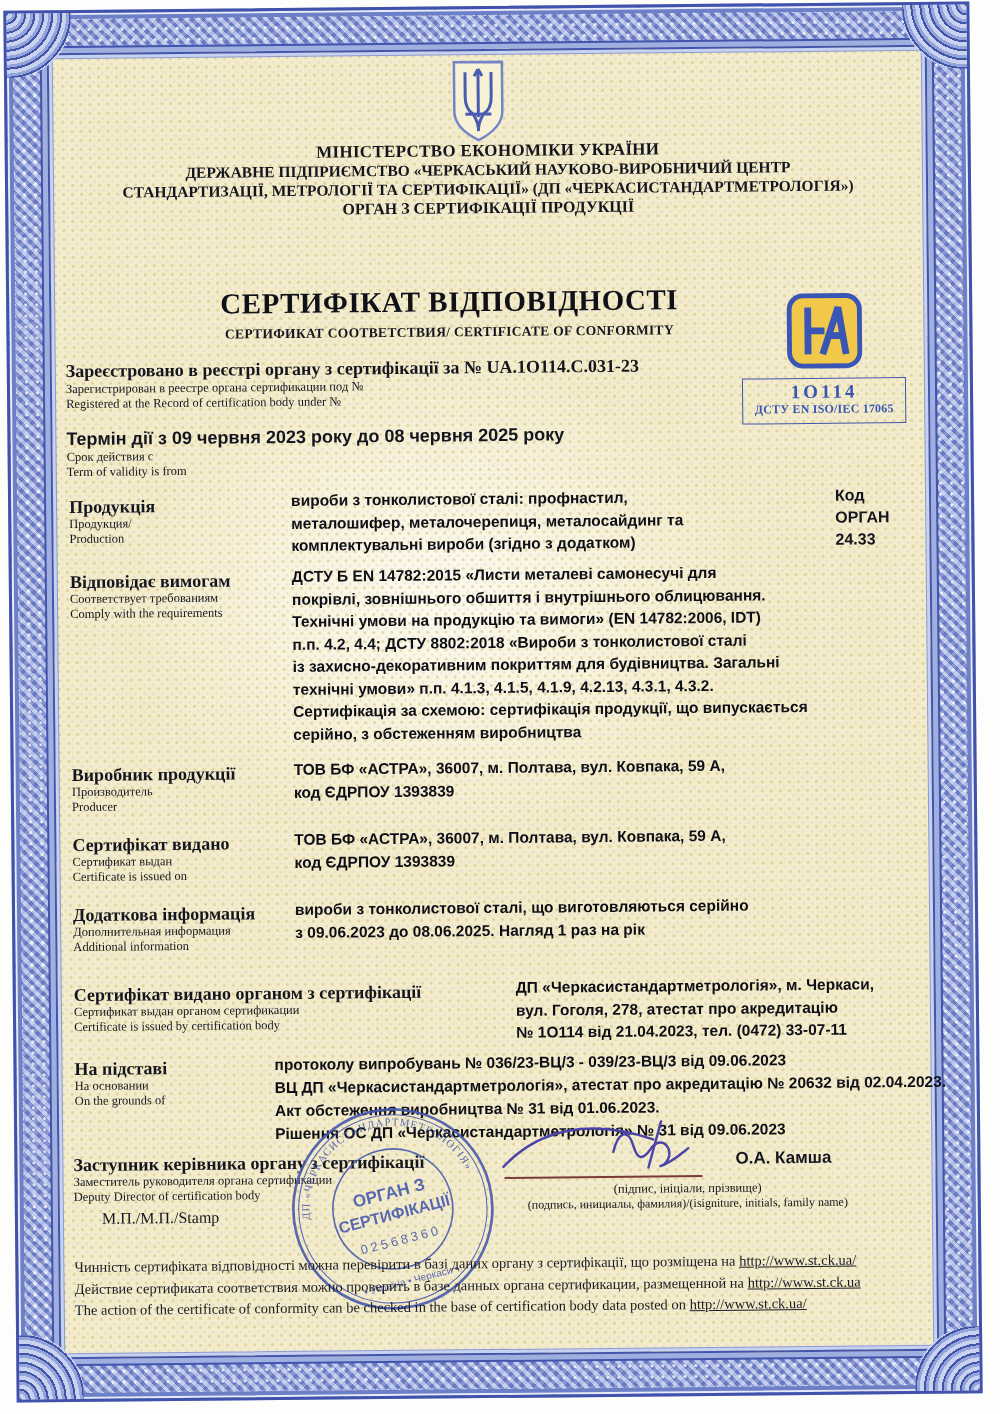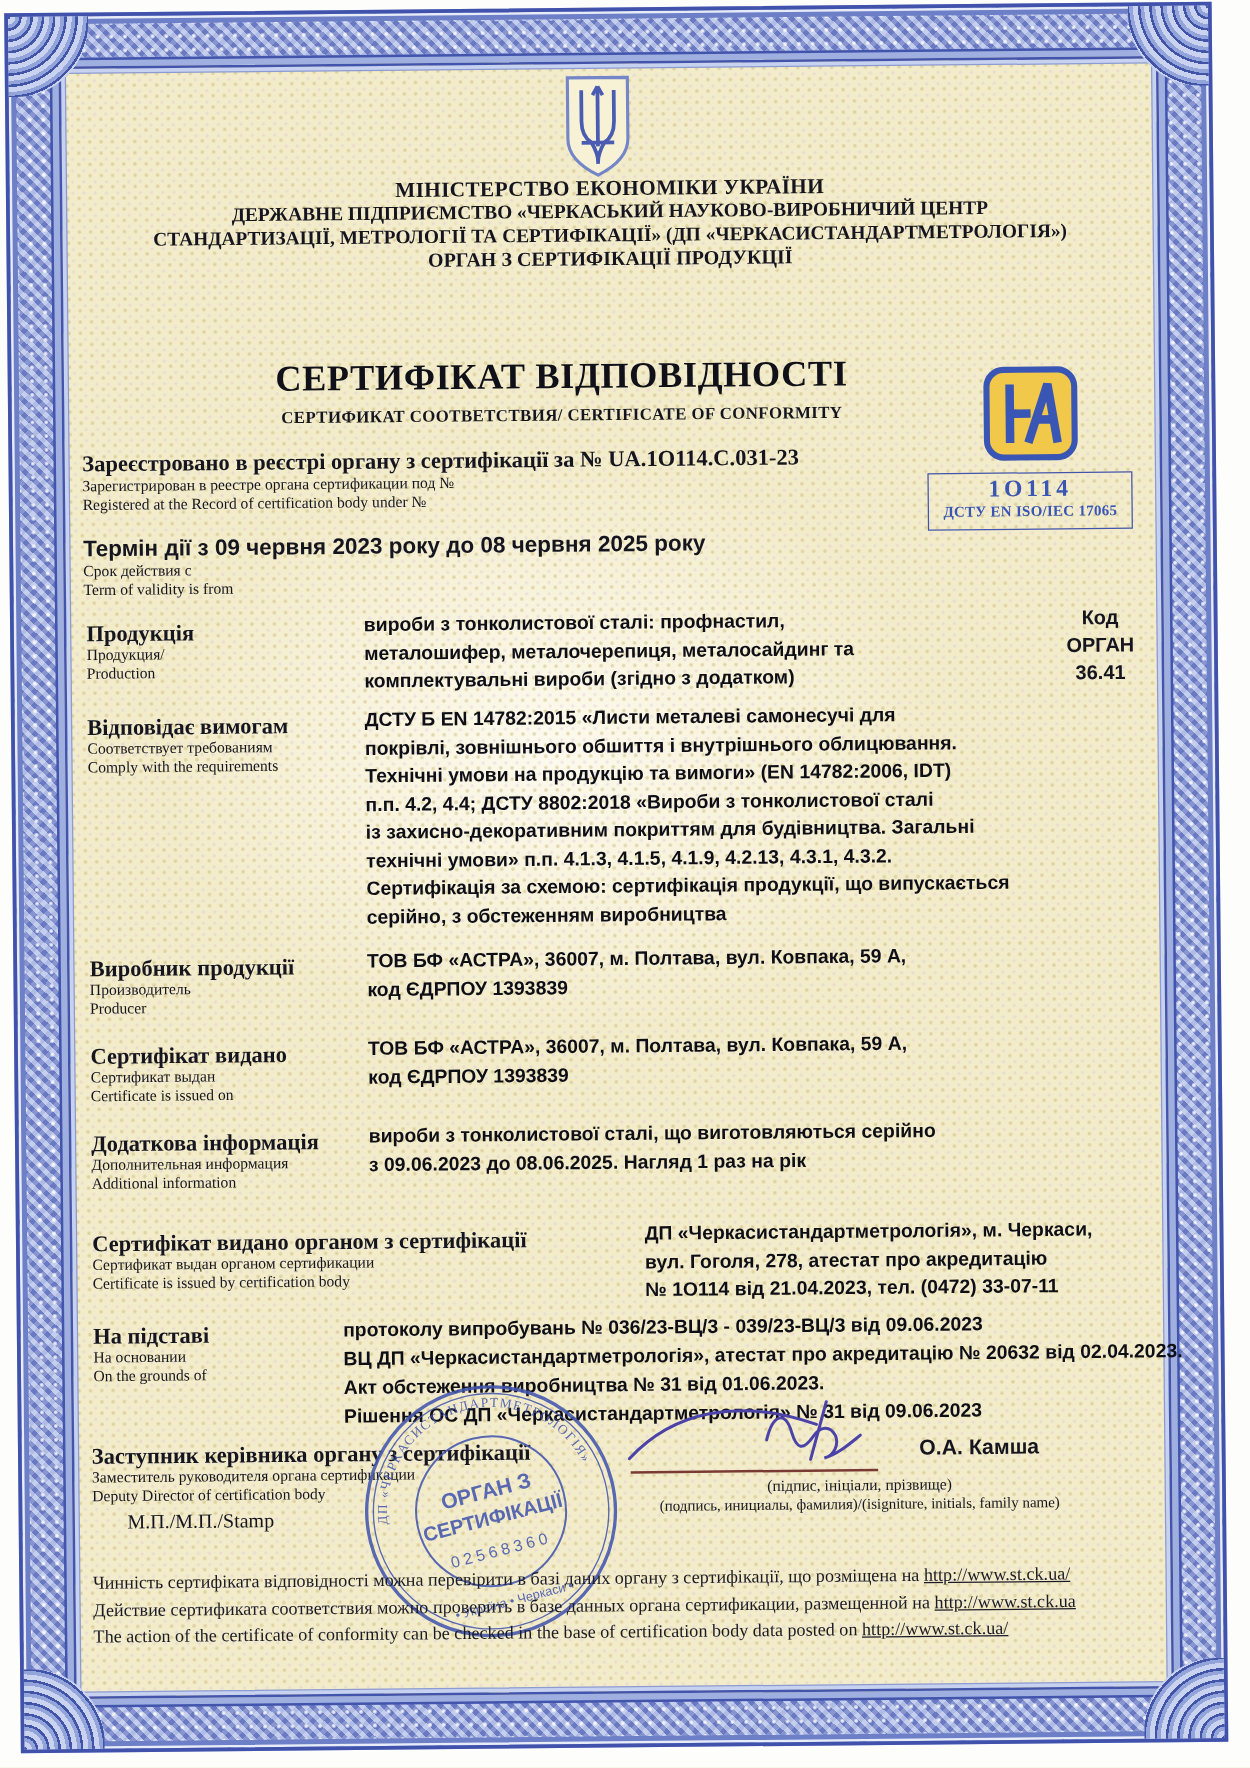--- a/index.html
+++ b/index.html
@@ -70,21 +70,21 @@
   .validity .l1 { font-size:18px; font-family:"Liberation Sans",sans-serif; font-weight:bold; }
   .validity .sm { font-size:12.5px; line-height:15px; }
   .validity .sm:first-of-type { margin-top:4px; }
 
   .lbl { width:230px; }
   .lbl .uk { font-size:18px; line-height:20px; }
   .lbl .sm { font-size:12.5px; line-height:15px; }
   .val { font-family:"Liberation Sans",sans-serif; font-weight:bold; font-size:15.5px;
          line-height:22.5px; color:#0e0e16; white-space:pre-line; }
 
-  .dkpp { left:824px; top:479px; width:90px; text-align:center;
+  .dkpp { left:824px; top:479px; width:90px; text-align:left;
           font-family:"Liberation Sans",sans-serif; font-weight:bold; font-size:16px; line-height:22px; }
 
   .sigrole { left:56px; top:1142px; width:420px; }
   .mp { left:84px; top:1197px; font-size:16px; }
   .sigline { left:487px; top:1168px; width:198px; height:2px; background:#7a3a34; }
   .signame { left:718px; top:1142px; width:210px; font-size:17px; }
   .sigcap { left:430px; top:1174px; width:480px; text-align:center; font-size:12.5px; line-height:15px; }
   .sigcap .c2 { font-size:12px; }
 
   .footer { left:56px; top:1244px; width:884px; font-size:14.5px; line-height:21.5px; color:#1b1b26; }
@@ -164,21 +164,21 @@
         <div class="uk serifB">Продукція</div>
         <div class="sm serif">Продукция/</div>
         <div class="sm serif">Production</div>
       </div>
       <div class="abs val" style="left:280px; top:479px; width:540px;">вироби з тонколистової сталі: профнастил,
 металошифер, металочерепиця, металосайдинг та
 комплектувальні вироби (згідно з додатком)</div>
       <div class="abs dkpp">
         <div>Код</div>
         <div>ОРГАН</div>
-        <div>36.41</div>
+        <div>24.33</div>
       </div>
 
       <div class="abs lbl" style="left:58px; top:559px;">
         <div class="uk serifB">Відповідає вимогам</div>
         <div class="sm serif">Соответствует требованиям</div>
         <div class="sm serif">Comply with the requirements</div>
       </div>
       <div class="abs val" style="left:280px; top:555px; width:620px;">ДСТУ Б EN 14782:2015 «Листи металеві самонесучі для
 покрівлі, зовнішнього обшиття і внутрішнього облицювання.
 Технічні умови на продукцію та вимоги» (EN 14782:2006, IDT)

